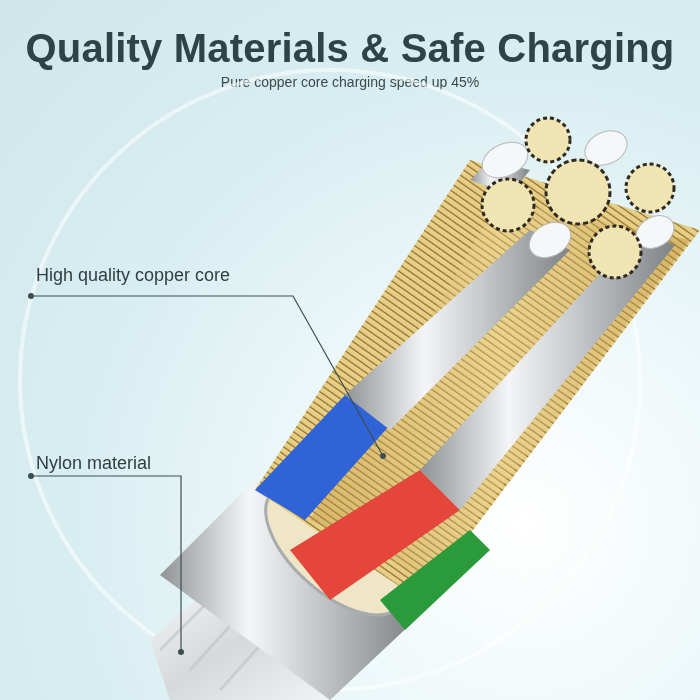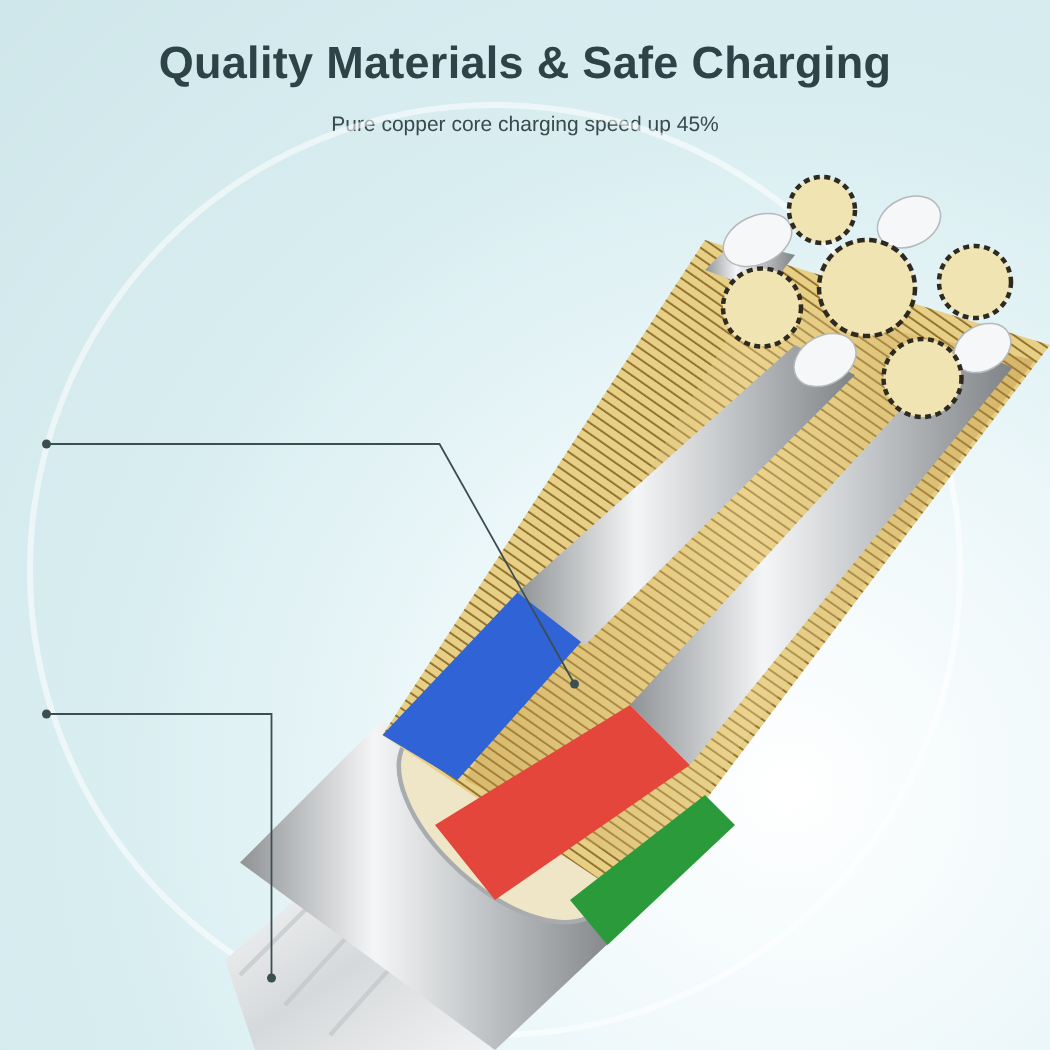--- a/index.html
+++ b/index.html
@@ -1,21 +1,21 @@
 <!DOCTYPE html>
 <html><head>
 <meta charset="utf-8">
 <style>
   html,body{margin:0;padding:0;}
   body{width:700px;height:700px;overflow:hidden;position:relative;
     background:radial-gradient(ellipse at 75% 75%, #ffffff 0%, #eef8fa 30%, #d9eef1 60%, #cfe6ea 100%);
     font-family:"Liberation Sans", sans-serif;}
   .stage{position:absolute;inset:0;}
   .title{position:absolute;top:26px;left:0;width:700px;text-align:center;
-    font-size:30px;font-weight:bold;color:#2c4447;letter-spacing:0.2px;}
+    font-size:40px;font-weight:bold;color:#2c4447;letter-spacing:0.2px;}
   .subtitle{position:absolute;top:74px;left:0;width:700px;text-align:center;
     font-size:14px;color:#3a4a4c;}
   .callout-label{position:absolute;font-size:18px;color:#2f3f42;}
   svg{position:absolute;left:0;top:0;}
 </style>
 </head>
 <body>
 
 <div class="stage">
 
@@ -95,14 +95,16 @@
       <circle cx="31" cy="296" r="3" fill="#3d4e50" stroke="none"></circle>
       <circle cx="383" cy="456" r="3" fill="#3d4e50" stroke="none"></circle>
     </g>
     <g stroke="#3d4e50" stroke-width="1.2" fill="none">
       <polyline points="31,476 181,476 181,652"></polyline>
       <circle cx="31" cy="476" r="3" fill="#3d4e50" stroke="none"></circle>
       <circle cx="181" cy="652" r="3" fill="#3d4e50" stroke="none"></circle>
     </g>
   </svg>
 
+  <div class="callout-label" style="left:36px;top:265px;">High quality copper core</div>
+  <div class="callout-label" style="left:36px;top:453px;">Nylon material</div>
 
 </div>
 
 </body></html>

